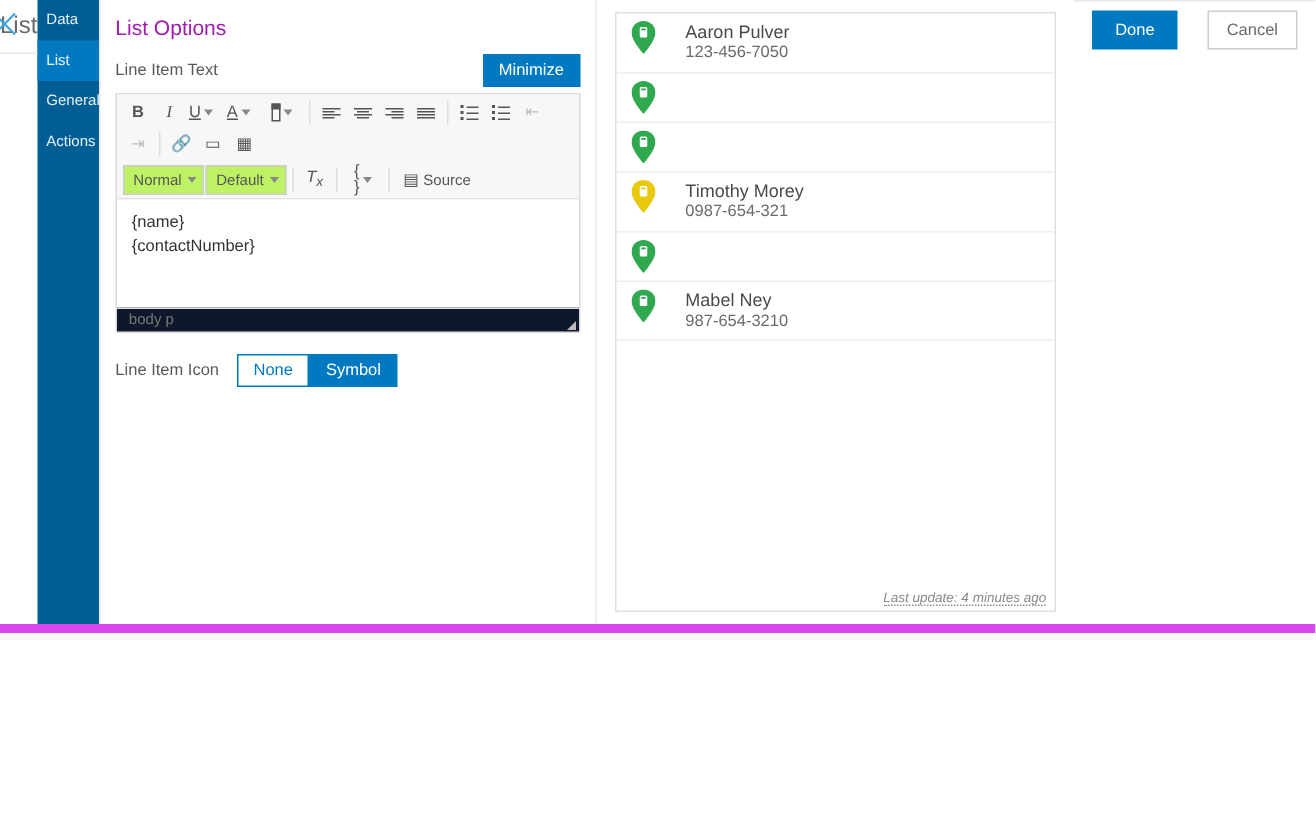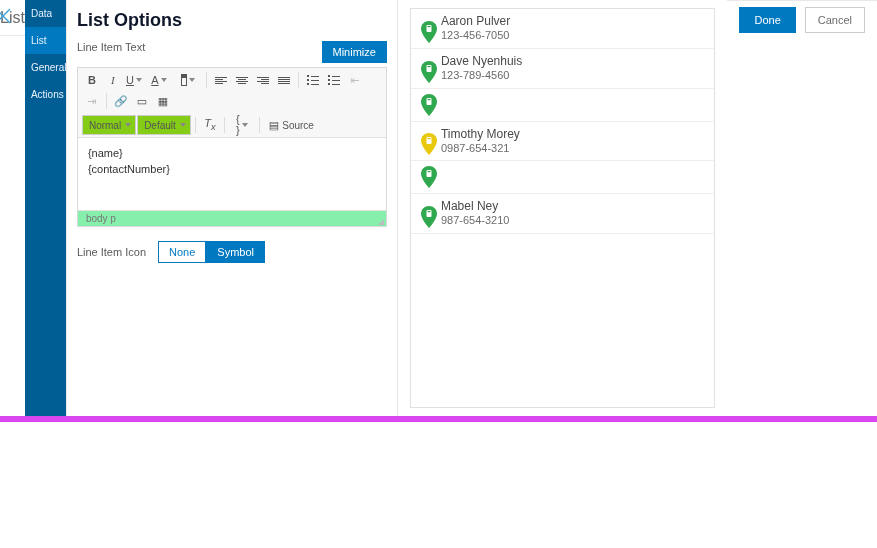--- a/index.html
+++ b/index.html
@@ -7,55 +7,55 @@
   .app{width:877px;height:422px;position:relative;display:flex;border-bottom:6px solid #d946ef}
   .header{height:36px;border-bottom:1px solid #e8e8e8;display:flex;align-items:center;justify-content:center;position:relative}
   .header-title{font-size:16px;color:#6b6b6b;font-weight:400}
   .close{position:absolute;right:12px;top:6px;cursor:pointer}
   .close svg{stroke:#3ba4d8;stroke-width:1.5}
   .body{flex:1;display:flex;min-height:0}
   .sidenav{width:41px;background:#005e95;display:flex;flex-direction:column}
   .sidenav-item{color:#e6f2fa;font-size:10px;padding:8px 4px;text-align:left;cursor:pointer;padding-left:6px}
   .sidenav-item.active{background:#0079c1}
   .config{width:332px;border-left:1px solid #e8e8e8;border-right:1px solid #e8e8e8;padding:8px 10px 10px 10px;display:flex;flex-direction:column}
-  .config h1{font-size:18px;font-weight:700;color:#0f172a;margin:2px 0 10px 0}
-  .row-label{display:flex;justify-content:space-between;margin-bottom:4px}
+  .config h1{font-size:14px;font-weight:400;color:#a21caf;margin:2px 0 10px 0}
+  .row-label{display:flex;align-items:center;justify-content:space-between;margin-bottom:4px}
   .field-label{font-size:11px;color:#595959}
   .btn{font-size:11px;padding:4px 10px;border:1px solid transparent;cursor:pointer;background:#fff;border-radius:0}
   .btn-primary{background:#0079c1;color:#fff}
   .btn-outline{border:1px solid #0079c1;color:#0079c1;background:#fff}
   .btn-default{border:1px solid #ccc;color:#6b6b6b}
   .editor{border:1px solid #d9d9d9}
   .toolbar{background:#f7f7f7;border-bottom:1px solid #e0e0e0}
   .tb-row{display:flex;align-items:center;padding:2px 4px;gap:1px;flex-wrap:wrap}
   .tb-btn{width:20px;height:20px;display:flex;align-items:center;justify-content:center;border:1px solid transparent;background:transparent;cursor:pointer;color:#555}
   .tb-sep{width:1px;height:16px;background:#ddd;margin:0 3px}
-  .tb-select{height:20px;border:1px solid #ccc;background:#84cc16;font-size:10px;padding:0 14px 0 6px;color:#555;display:flex;align-items:center;position:relative;cursor:pointer}
+  .tb-select{height:20px;border:1px solid #ccc;background:#bef264;font-size:10px;padding:0 14px 0 6px;color:#555;display:flex;align-items:center;position:relative;cursor:pointer}
   .tb-select::after{content:"";position:absolute;right:4px;top:7px;border-left:3px solid transparent;border-right:3px solid transparent;border-top:4px solid #888}
   .tb-icn{font-family:Arial,sans-serif;font-size:11px;line-height:1}
   .tb-square{width:14px;height:12px;border:1px solid #555;position:relative}
   .tb-square .bar{position:absolute;left:-1px;right:-1px;top:-1px;height:4px;background:#555}
   .editor-body{min-height:72px;padding:8px 10px;font-size:11px;color:#323232;line-height:1.45;background:#fff;white-space:pre-line}
-  .editor-footer{border-top:1px solid #e0e0e0;background:#86efac;padding:2px 8px;font-size:10px;color:#777;position:relative}
+  .editor-footer{border-top:1px solid #e0e0e0;background:#0f172a;padding:2px 8px;font-size:10px;color:#777;position:relative}
   .resize{position:absolute;right:2px;bottom:1px;width:0;height:0;border-left:6px solid transparent;border-bottom:6px solid #bbb}
   .icon-row{display:flex;align-items:center;gap:12px;margin-top:14px}
   .seg{display:flex}
   .seg .btn{padding:4px 10px}
   .preview{flex:1;padding:8px 12px;display:flex;flex-direction:column}
   .preview-list{border:1px solid #e0e0e0;flex:1;display:flex;flex-direction:column;overflow:hidden}
-  .pitem{display:flex;align-items:flex-end;gap:4px;padding:5px 10px;border-bottom:1px solid #eee}
+  .pitem{display:flex;align-items:flex-start;gap:20px;padding:5px 10px;border-bottom:1px solid #eee}
   .pitem:last-of-type{border-bottom:1px solid #eee}
   .marker{width:16px;height:22px;position:relative;flex-shrink:0}
   .marker svg{display:block}
   .ptext{line-height:1.25}
   .pname{font-size:12px;color:#4a4a4a}
   .pnum{font-size:11px;color:#6b6b6b}
   .preview-footer{margin-top:auto;text-align:right;font-size:9px;font-style:italic;color:#8a8a8a;padding:4px 6px}
   .underline-dashed{border-bottom:1px dotted #8a8a8a}
-  .footer{height:38px;display:flex;align-items:center;justify-content:flex-end;gap:9px;padding:0 12px;border-top:1px solid #e8e8e8}
+  .footer{height:38px;display:flex;align-items:center;justify-content:flex-end;gap:20px;padding:0 12px;border-top:1px solid #e8e8e8}
   .disabled{opacity:.35}
   .dd-caret{display:inline-block;margin-left:2px;border-left:3px solid transparent;border-right:3px solid transparent;border-top:4px solid #888;vertical-align:middle}
   .align-lines{display:inline-flex;flex-direction:column;gap:1px}
   .align-lines i{display:block;height:1px;background:#555}
   .list-ic{display:inline-flex;flex-direction:column;gap:2px}
   .list-ic b{display:flex;align-items:center;gap:2px}
   .list-ic b::before{content:"";width:2px;height:2px;background:#555}
   .list-ic b::after{content:"";width:8px;height:1px;background:#555}
 </style>
 </head>
@@ -226,24 +226,20 @@
     </div>
           </div>
           <div class="pitem">
             <span class="marker">
               <svg width="16" height="22" viewBox="0 0 16 22">
     <path d="M8 0C3.6 0 0 3.4 0 7.7c0 5.5 8 14.3 8 14.3s8-8.8 8-14.3C16 3.4 12.4 0 8 0z" fill="#2fa84f"></path>
     <rect x="5.5" y="4" width="5" height="7" rx="1" fill="#fff"></rect>
     <rect x="6.5" y="5" width="3" height="1.2" fill="#2fa84f"></rect>
   </svg>
             </span>
-    <div class="ptext">
-      <div class="pname">Dave Nyenhuis</div>
-      <div class="pnum">123-789-4560</div>
-    </div>
           </div>
           <div class="pitem">
             <span class="marker">
               <svg width="16" height="22" viewBox="0 0 16 22">
     <path d="M8 0C3.6 0 0 3.4 0 7.7c0 5.5 8 14.3 8 14.3s8-8.8 8-14.3C16 3.4 12.4 0 8 0z" fill="#2fa84f"></path>
     <rect x="5.5" y="4" width="5" height="7" rx="1" fill="#fff"></rect>
     <rect x="6.5" y="5" width="3" height="1.2" fill="#2fa84f"></rect>
   </svg>
             </span>
           </div>
@@ -275,20 +271,21 @@
     <path d="M8 0C3.6 0 0 3.4 0 7.7c0 5.5 8 14.3 8 14.3s8-8.8 8-14.3C16 3.4 12.4 0 8 0z" fill="#2fa84f"></path>
     <rect x="5.5" y="4" width="5" height="7" rx="1" fill="#fff"></rect>
     <rect x="6.5" y="5" width="3" height="1.2" fill="#2fa84f"></rect>
   </svg>
             </span>
     <div class="ptext">
       <div class="pname">Mabel Ney</div>
       <div class="pnum">987-654-3210</div>
     </div>
           </div>
+          <div class="preview-footer"><span class="underline-dashed">Last update: 4 minutes ago</span></div>
       </div>
     </div>
   </div>
 
   <div class="footer">
     <button class="btn btn-primary" style="padding:6px 14px">Done</button>
     <button class="btn btn-default" style="padding:6px 12px">Cancel</button>
   </div>
 </div>
 

